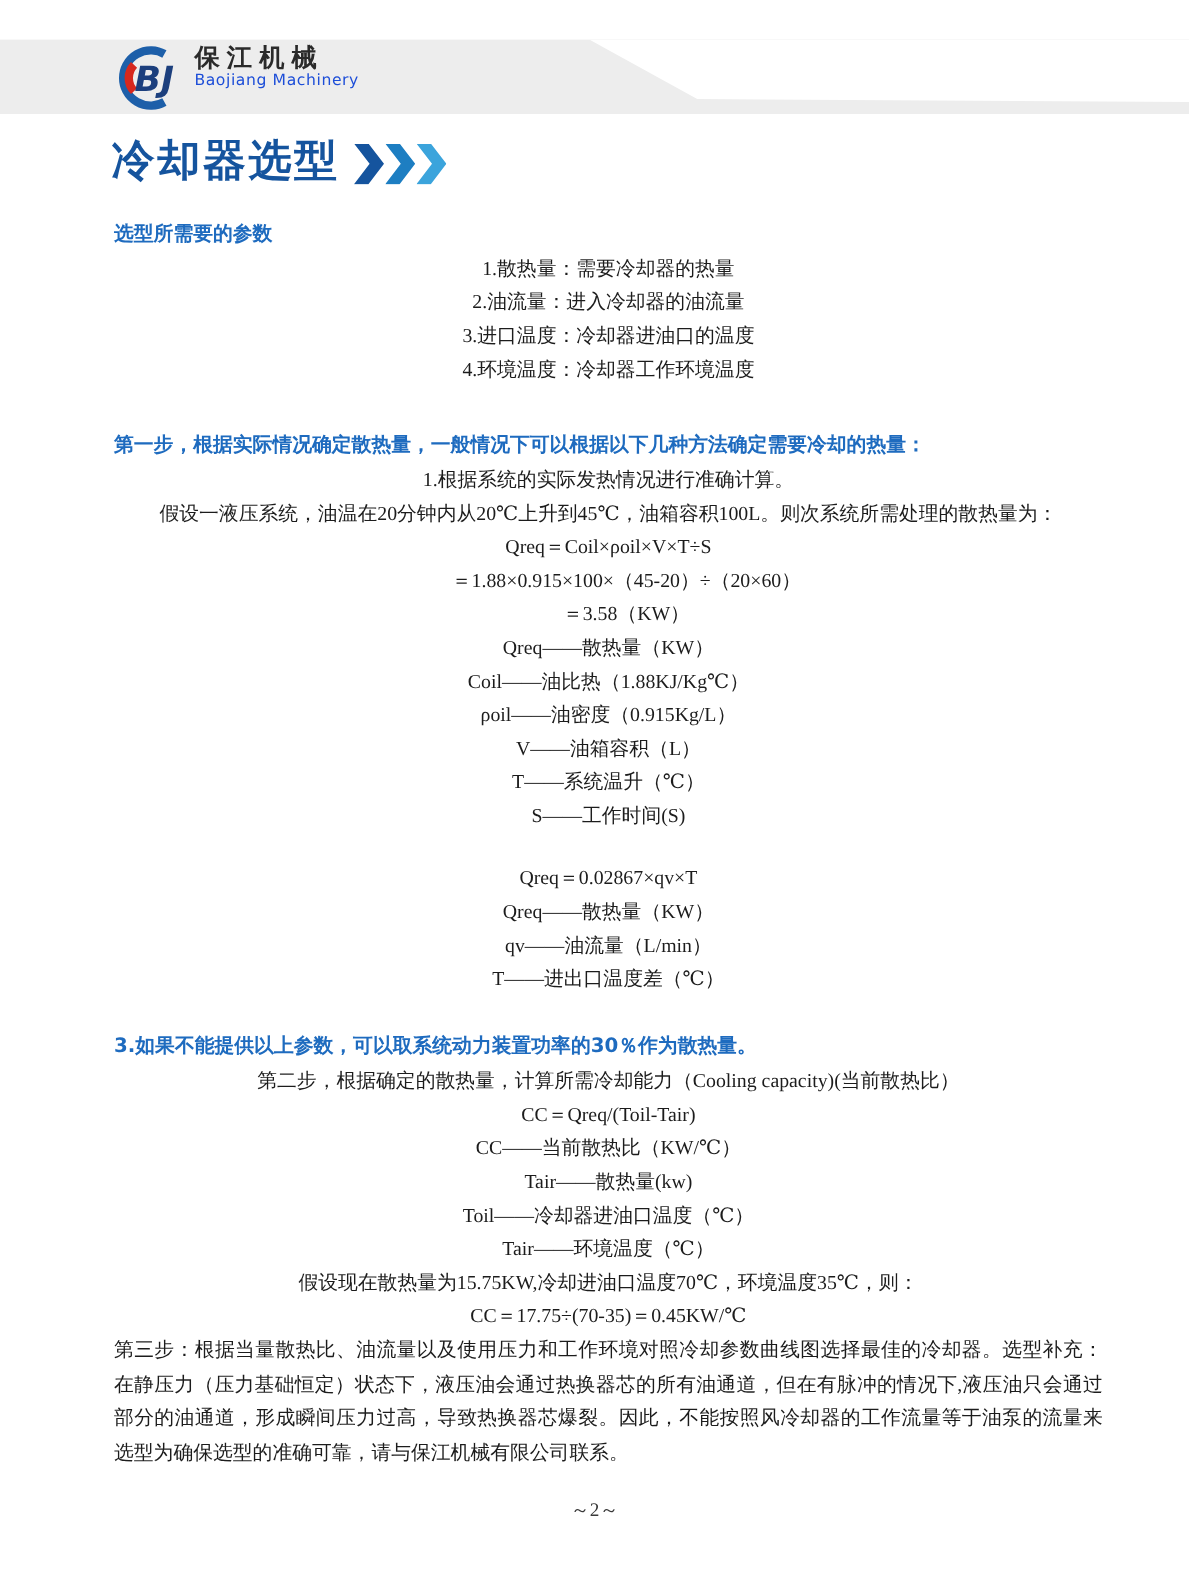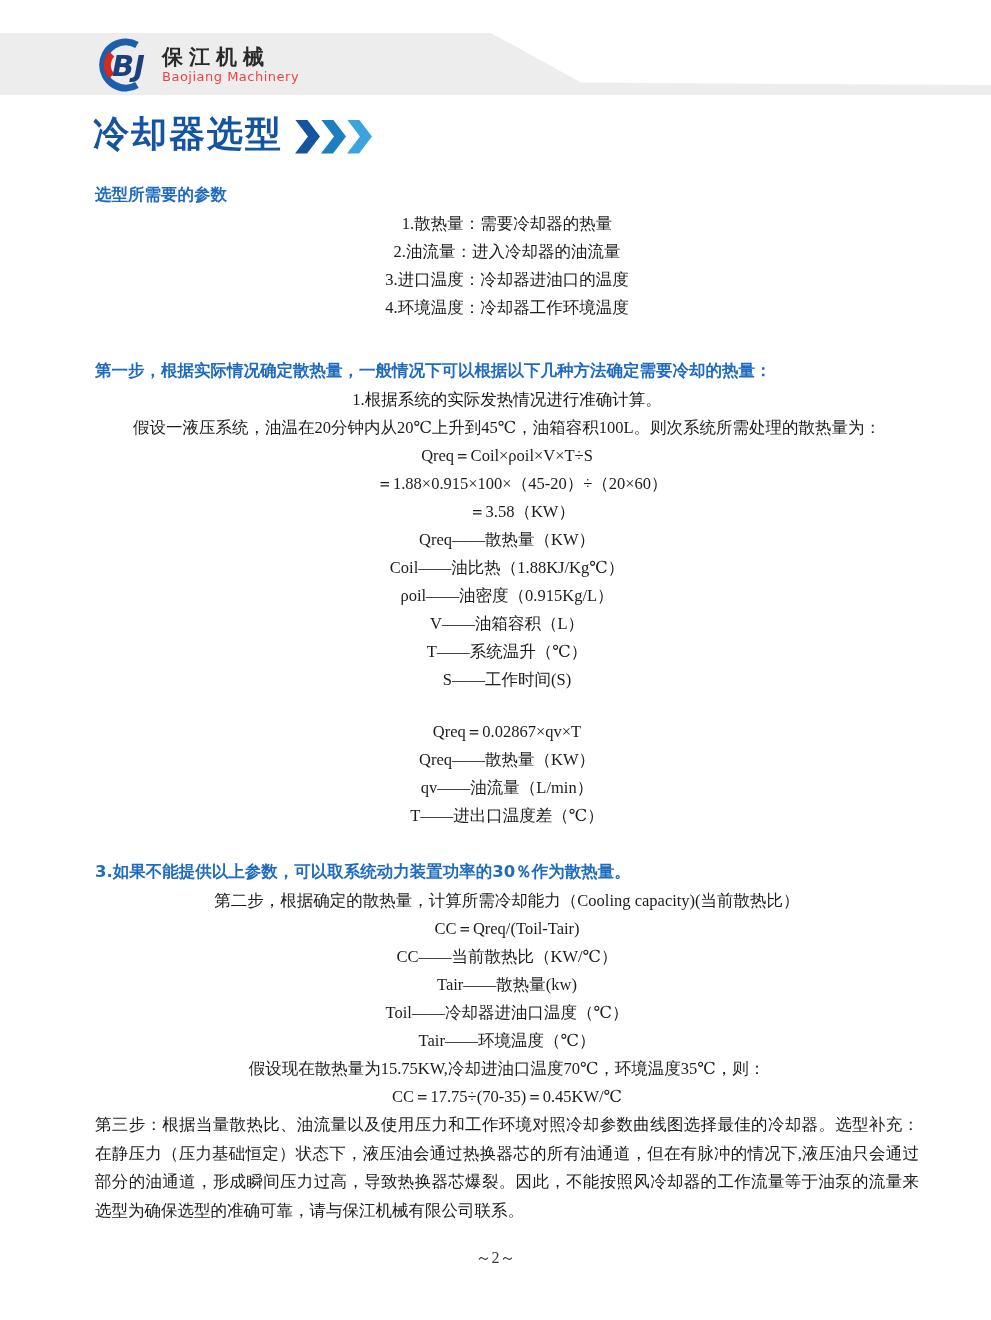--- a/index.html
+++ b/index.html
@@ -11,31 +11,31 @@
   
   .header-band{
     position:absolute;top:33px;left:0;width:991px;height:62px;
     background:var(--band_gray,#ededed);
   }
   .band-cut{
     position:absolute;top:0;right:0;width:500px;height:62px;background:#ffffff;
     clip-path:polygon(0 0,100% 0,100% 84%,18% 80%);
   }
   .logo{
-    position:absolute;left:95px;top:37px;display:flex;align-items:center;gap:9px;
+    position:absolute;left:95px;top:37px;display:flex;gap:9px;
   }
   .logo-mark{display:block;}
   .logo-text{display:flex;flex-direction:column;line-height:1.05;}
   .logo-cn{
     font-family:"DejaVu Sans","Liberation Sans",sans-serif;
     font-size:21px;font-weight:600;color:#2a2a2a;letter-spacing:6px;
   }
   .logo-en{
     font-family:"DejaVu Sans","Liberation Sans",sans-serif;
-    font-size:13px;color:#ef4444;letter-spacing:0.5px;margin-top:2px;
+    font-size:13px;color:#1d4ed8;letter-spacing:0.5px;margin-top:2px;
   }
   
   .title-row{
     position:absolute;left:93px;top:110px;display:flex;align-items:center;gap:12px;
   }
   .page-title{
     font-family:"DejaVu Sans","Liberation Sans",sans-serif;
     font-size:36px;font-weight:bold;color:var(--title_blue,#15549e);letter-spacing:2px;
   }
   .chevrons{display:flex;gap:1px;margin-top:4px;}

